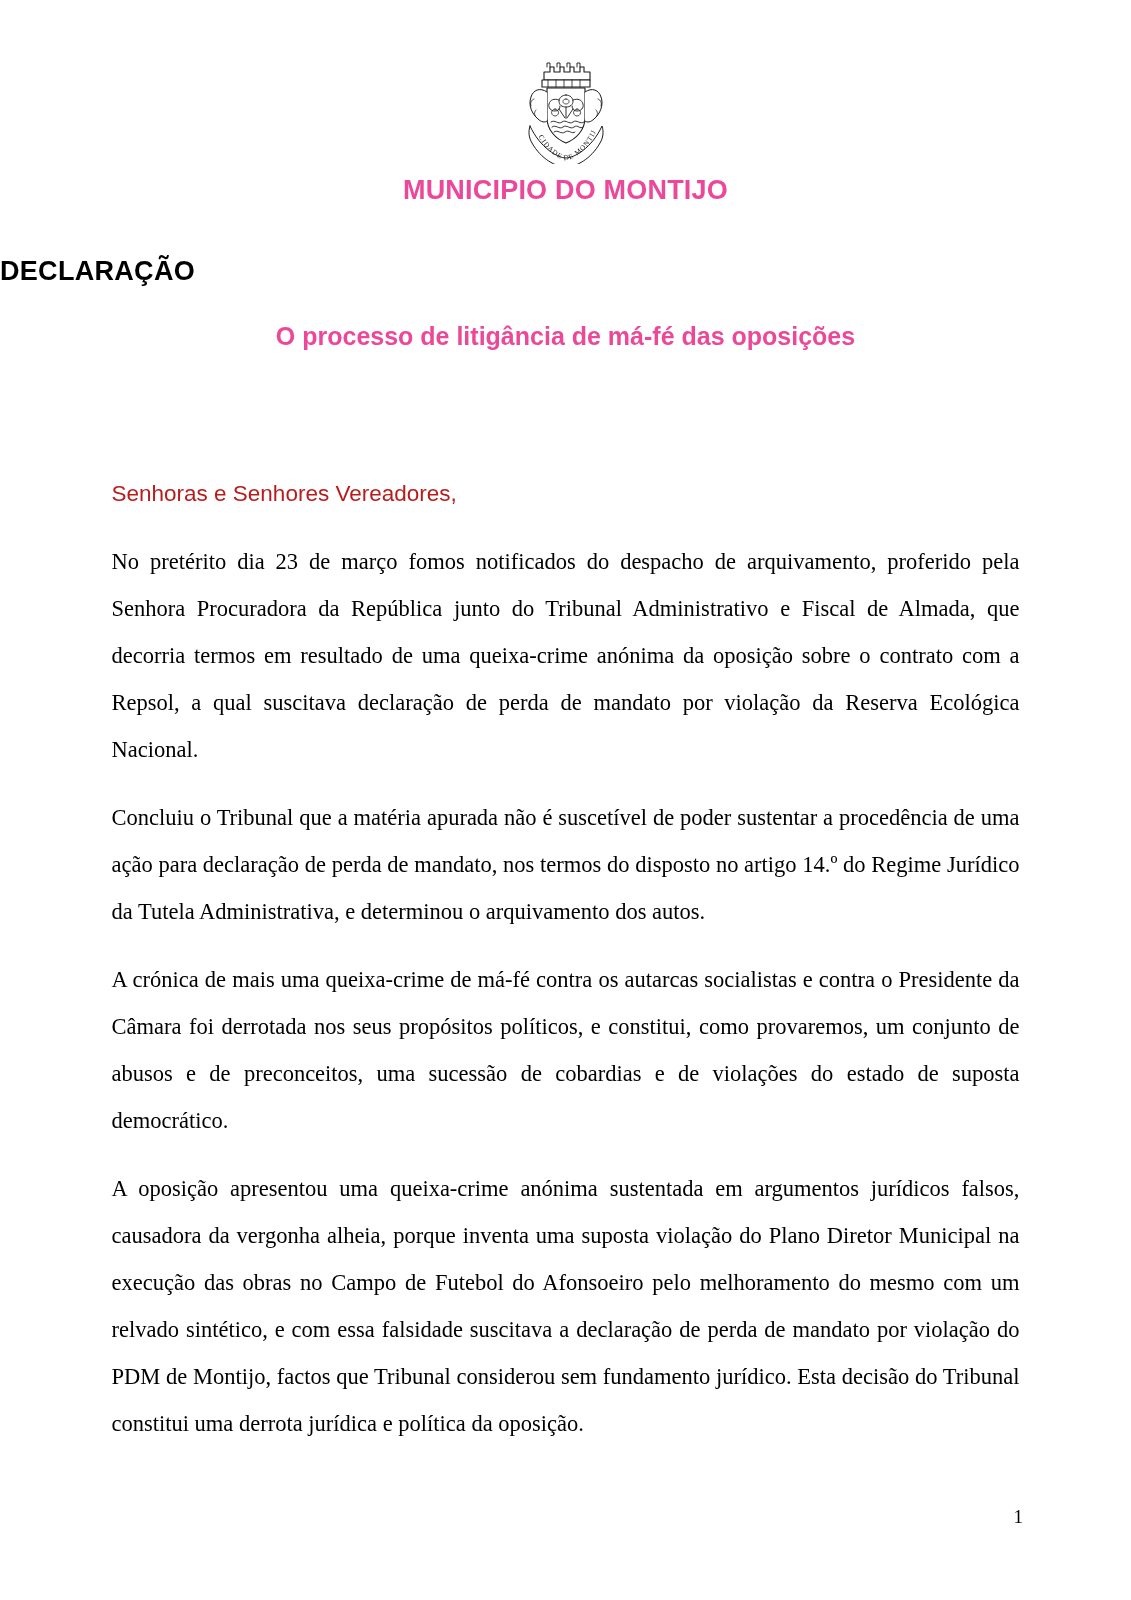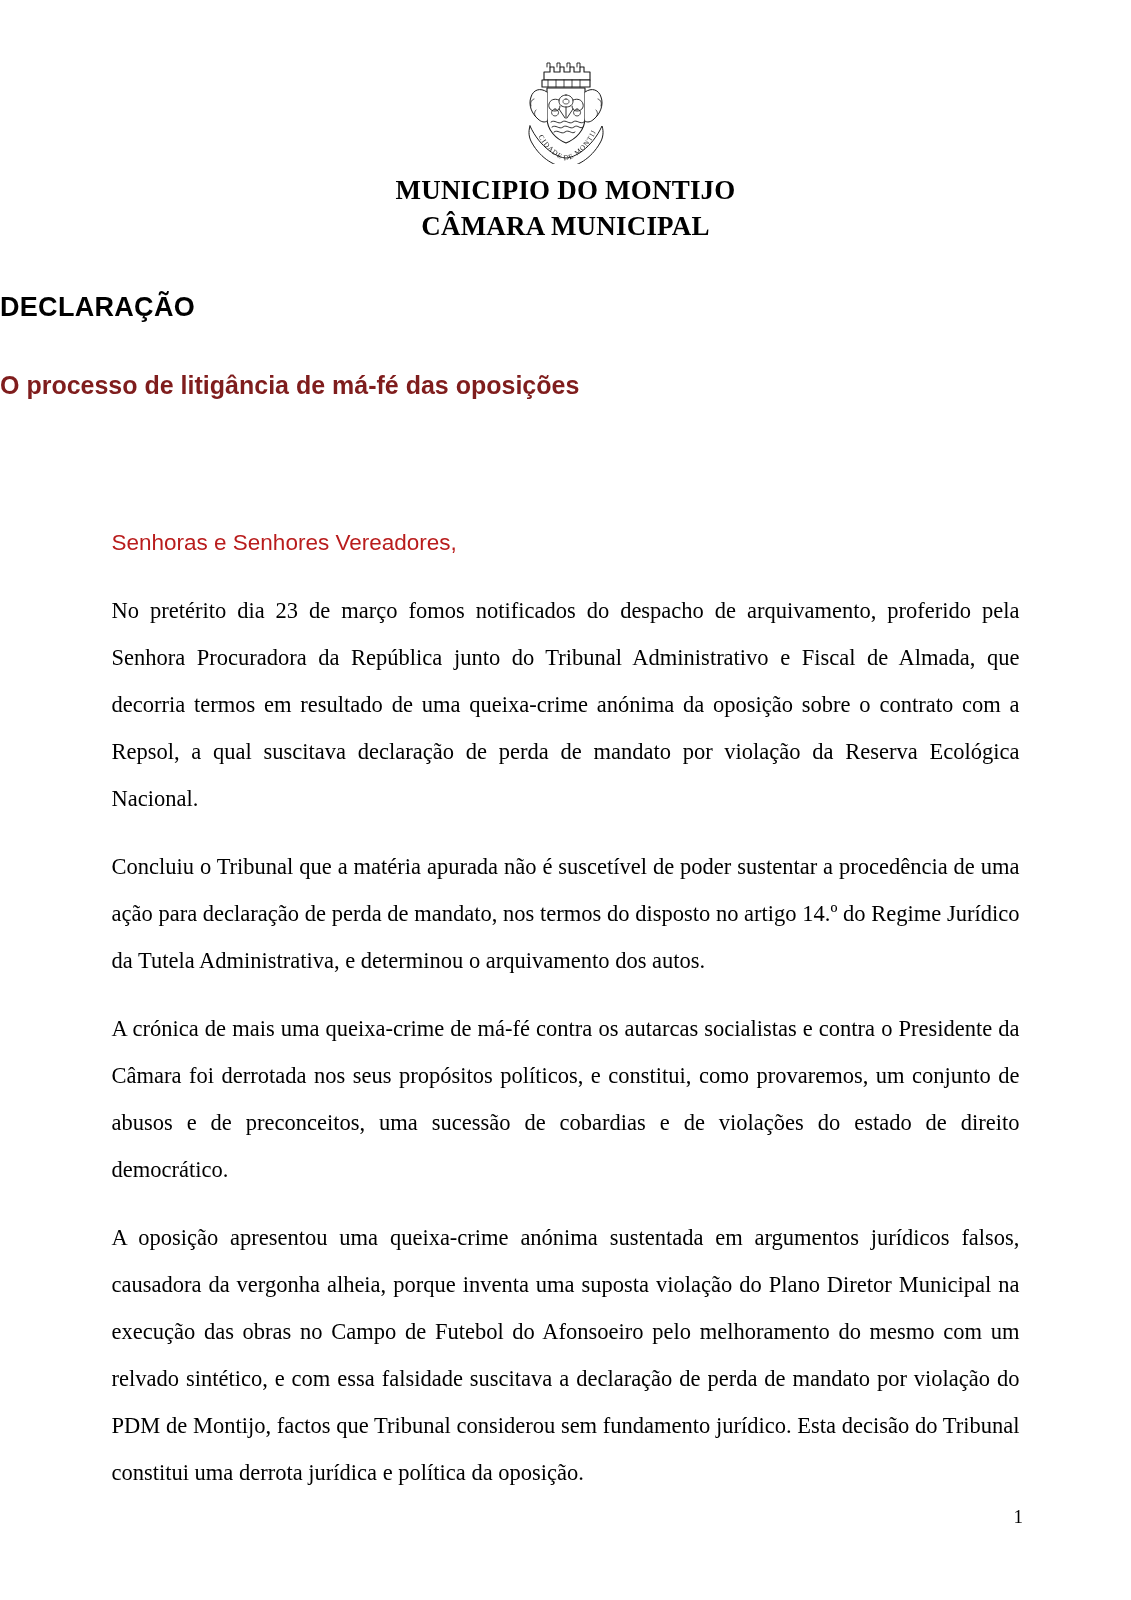--- a/index.html
+++ b/index.html
@@ -32,23 +32,23 @@
     height: 112px;
   }
 
   .crest {
     display: block;
     width: 104px;
     height: 112px;
   }
 
   .org-line {
-    font-family: Liberation Serif, serif;
+    font-family: Liberation Sans, sans-serif;
     font-weight: bold;
-    color: #000000;
+    color: #ec4899;
     letter-spacing: 0.2px;
   }
 
   .org-1 {
     font-size: 27px;
     line-height: 36px;
     margin-top: 8px;
   }
 
   .org-2 {
@@ -67,27 +67,27 @@
     text-align: left;
     font-family: "Liberation Sans", "DejaVu Sans", sans-serif;
     font-weight: bold;
     font-size: 27px;
     line-height: 34px;
     color: #000000;
     letter-spacing: 0.3px;
   }
 
   .doc-subtitle {
-    margin-top: 44px;
-    text-align: left;
+    margin-top: 31px;
+    text-align: center;
     font-family: "Liberation Sans", "DejaVu Sans", sans-serif;
     font-weight: bold;
     font-size: 25px;
     line-height: 34px;
-    color: #7f1d1d;
+    color: #ec4899;
   }
 
   
   .body-area {
     margin: 0 auto;
     padding-top: 74px;
     width: 908px;
   }
 
   .salutation {
@@ -170,29 +170,28 @@
         <defs>
           <path id="mottoArc" d="M22 80 c9 19 23 28 30 28 c7 0 21 -9 30 -28" fill="none"></path>
         </defs>
         <text font-family="'Liberation Serif', serif" font-size="7.2" fill="#1a1a1a" letter-spacing="0.9">
           <textPath href="#mottoArc" startOffset="6%">CIDADE DE MONTIJO</textPath>
         </text>
       </svg>
     </div>
 
     <div class="org-line org-1">MUNICIPIO DO MONTIJO</div>
-    <div class="org-line org-2">CÂMARA MUNICIPAL</div>
   </div>
 
   <h1 class="doc-title">DECLARAÇÃO</h1>
   <h2 class="doc-subtitle">O processo de litigância de má-fé das oposições</h2>
 
   <div class="body-area">
     <p class="salutation">Senhoras e Senhores Vereadores,</p>
     <p class="para">No pretérito dia 23 de março fomos notificados do despacho de arquivamento, proferido pela Senhora Procuradora da República junto do Tribunal Administrativo e Fiscal de Almada, que decorria termos em resultado de uma queixa-crime anónima da oposição sobre o contrato com a Repsol, a qual suscitava declaração de perda de mandato por violação da Reserva Ecológica Nacional.</p>
     <p class="para">Concluiu o Tribunal que a matéria apurada não é suscetível de poder sustentar a procedência de uma ação para declaração de perda de mandato, nos termos do disposto no artigo 14.º do Regime Jurídico da Tutela Administrativa, e determinou o arquivamento dos autos.</p>
-    <p class="para">A crónica de mais uma queixa-crime de má-fé contra os autarcas socialistas e contra o Presidente da Câmara foi derrotada nos seus propósitos políticos, e constitui, como provaremos, um conjunto de abusos e de preconceitos, uma sucessão de cobardias e de violações do estado de direito democrático.</p>
+    <p class="para">A crónica de mais uma queixa-crime de má-fé contra os autarcas socialistas e contra o Presidente da Câmara foi derrotada nos seus propósitos políticos, e constitui, como provaremos, um conjunto de abusos e de preconceitos, uma sucessão de cobardias e de violações do estado de suposta democrático.</p>
     <p class="para">A oposição apresentou uma queixa-crime anónima sustentada em argumentos jurídicos falsos, causadora da vergonha alheia, porque inventa uma suposta violação do Plano Diretor Municipal na execução das obras no Campo de Futebol do Afonsoeiro pelo melhoramento do mesmo com um relvado sintético, e com essa falsidade suscitava a declaração de perda de mandato por violação do PDM de Montijo, factos que Tribunal considerou sem fundamento jurídico. Esta decisão do Tribunal constitui uma derrota jurídica e política da oposição.</p>
   </div>
 
   <div class="page-number">1</div>
 
 </div>
 
 </body></html>

